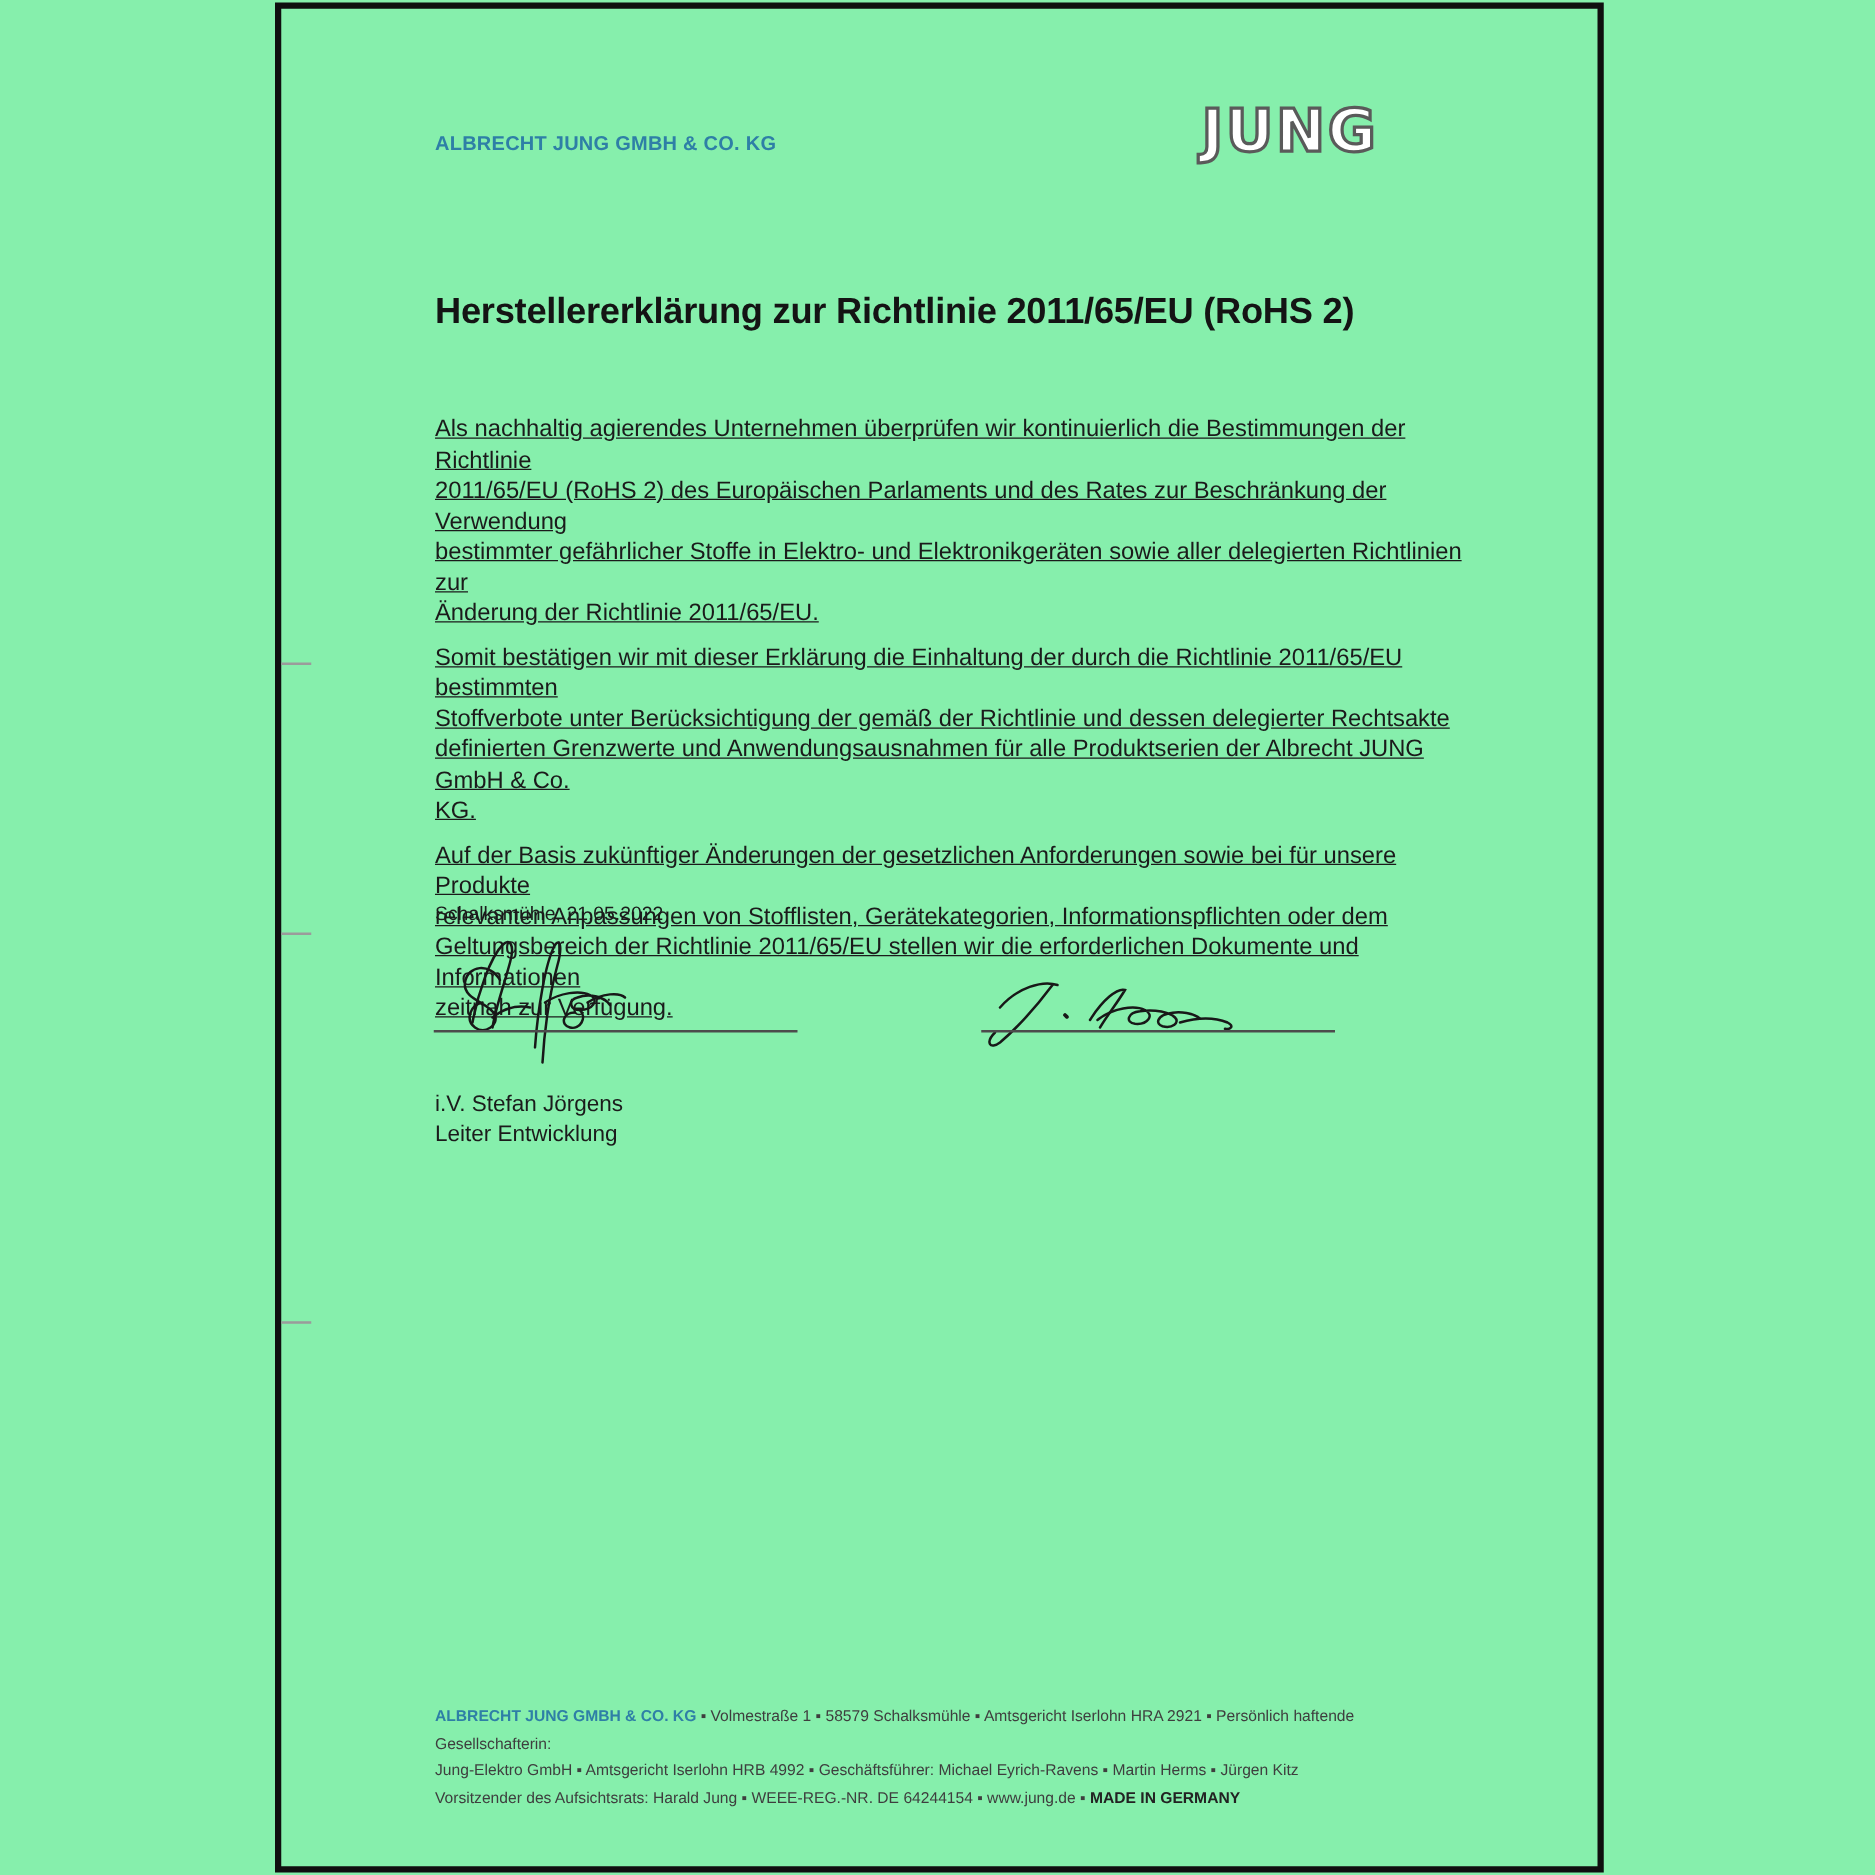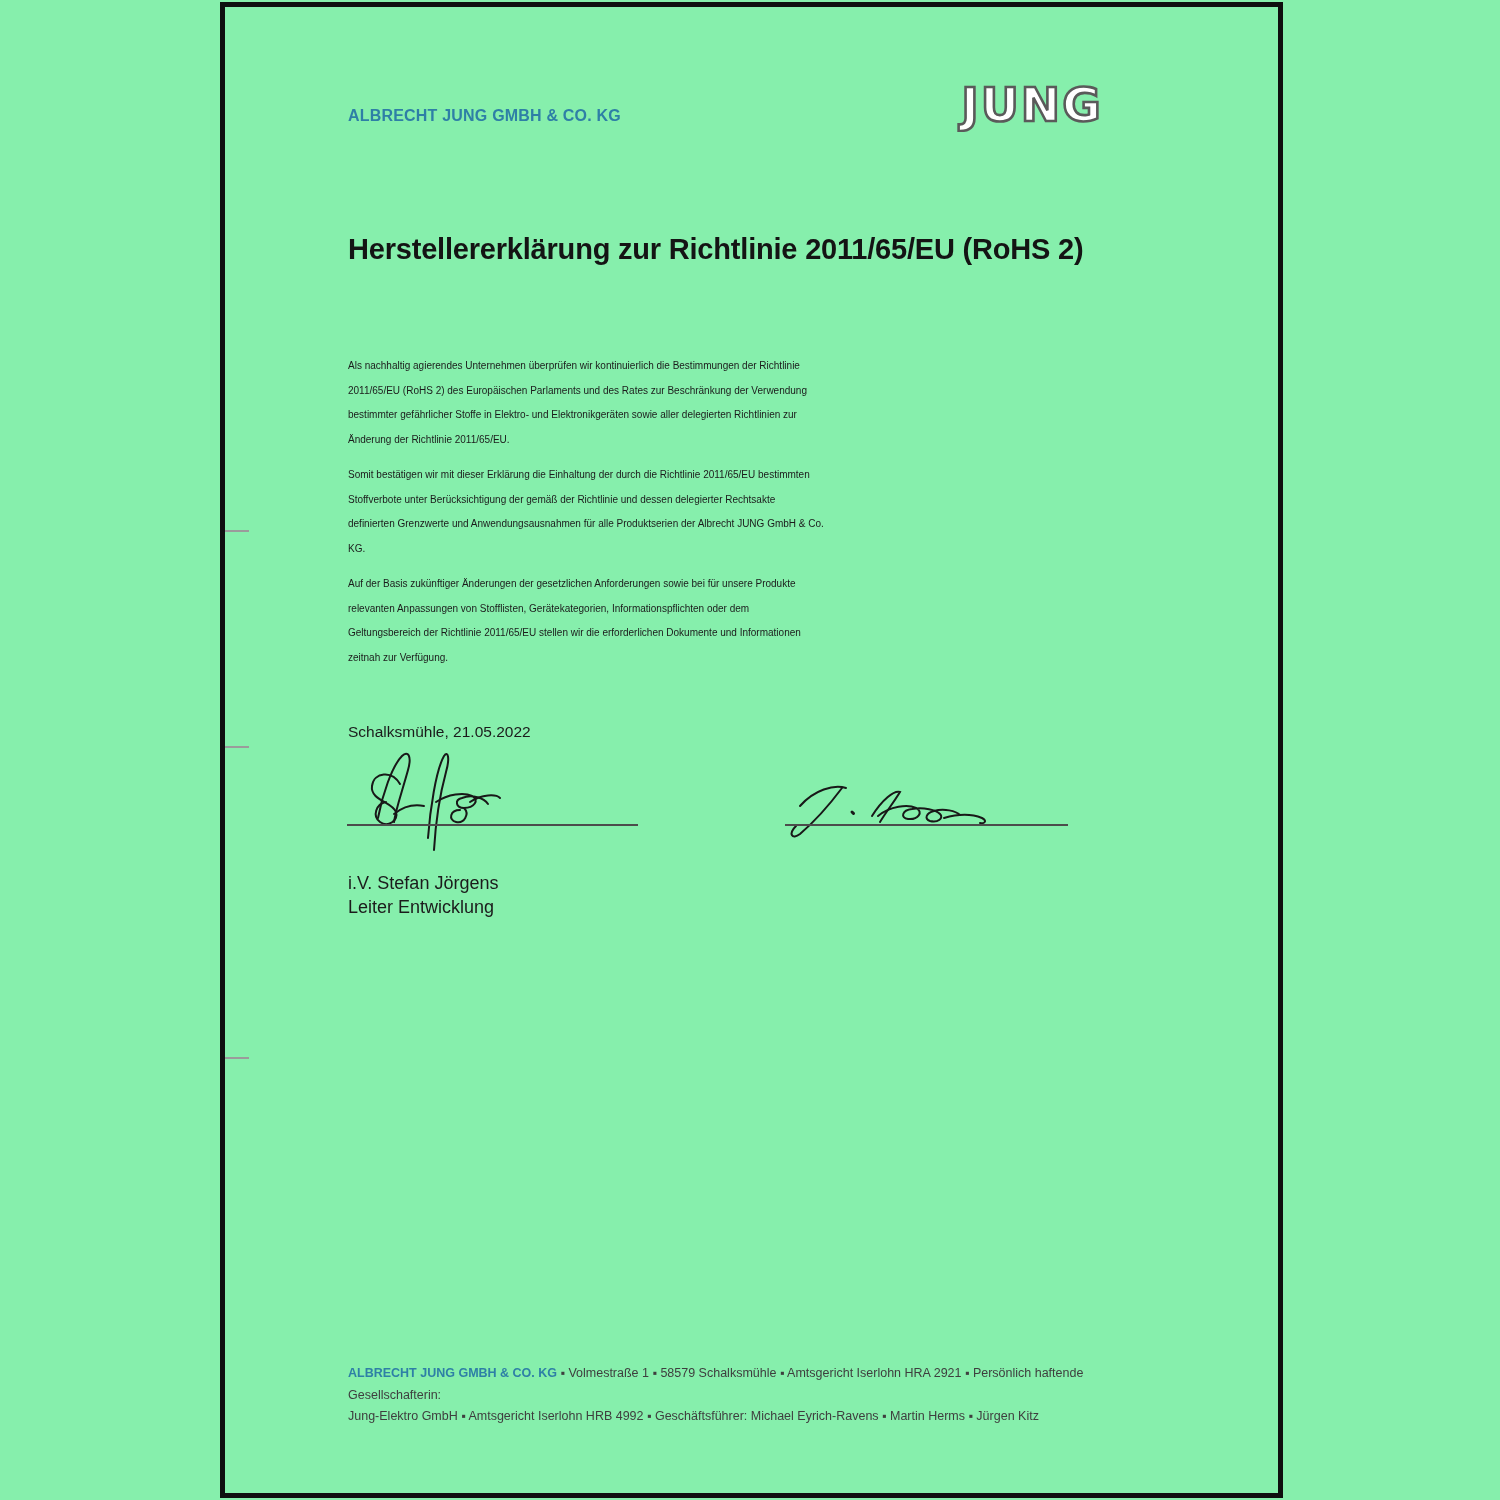--- a/index.html
+++ b/index.html
@@ -19,22 +19,22 @@
     font-size:16px; font-weight:bold; letter-spacing:0.2px; color:#2e7fa6;
   }
   .logo { position:absolute; left:946px; top:76px; width:172px; height:56px; }
 
   .doc-title {
     position:absolute; left:348px; top:233px;
     font-size:29px; font-weight:bold; color:#141414; letter-spacing:-0.2px;
   }
 
   .body-text {
-    position:absolute; left:348px; top:354px; width:840px;
-    font-size:10px; line-height:24.5px; color:#1b1b1b;
+    position:absolute; left:348px; top:332px; width:840px;
+    font-size:19px; line-height:24.5px; color:#1b1b1b;text-decoration:underline;
   }
   .body-text p { margin:0 0 11px 0; white-space:pre-line; }
 
   .dateline { position:absolute; left:348px; top:723px; font-size:15.5px; }
 
   .sig-scribble { position:absolute; stroke:#181818; fill:none; }
   .sig-left  { left:352px; top:750px; }
   .sig-right { left:786px; top:778px; }
   .sig-line  { position:absolute; top:824px; height:2px; background:#4c4c4c; }
   .sig-line-left  { left:347px; width:291px; }
@@ -109,15 +109,16 @@
 
   <div class="sig-block sig-block-left">
     <div>i.V. Stefan Jörgens</div>
     <div>Leiter Entwicklung</div>
   </div>
 
 
   <div class="footer">
     <div><span class="brand">ALBRECHT JUNG GMBH &amp; CO. KG</span><span> ▪ Volmestraße 1 ▪ 58579 Schalksmühle ▪ Amtsgericht Iserlohn HRA 2921 ▪ Persönlich haftende Gesellschafterin:</span></div>
     <div>Jung-Elektro GmbH ▪ Amtsgericht Iserlohn HRB 4992 ▪ Geschäftsführer: Michael Eyrich-Ravens ▪ Martin Herms ▪ Jürgen Kitz</div>
+    <div><span>Vorsitzender des Aufsichtsrats: Harald Jung ▪ WEEE-REG.-NR. DE 64244154 ▪ www.jung.de ▪ </span><span class="made-in">MADE IN GERMANY</span></div>
   </div>
 
 </div>
 
 </body></html>

